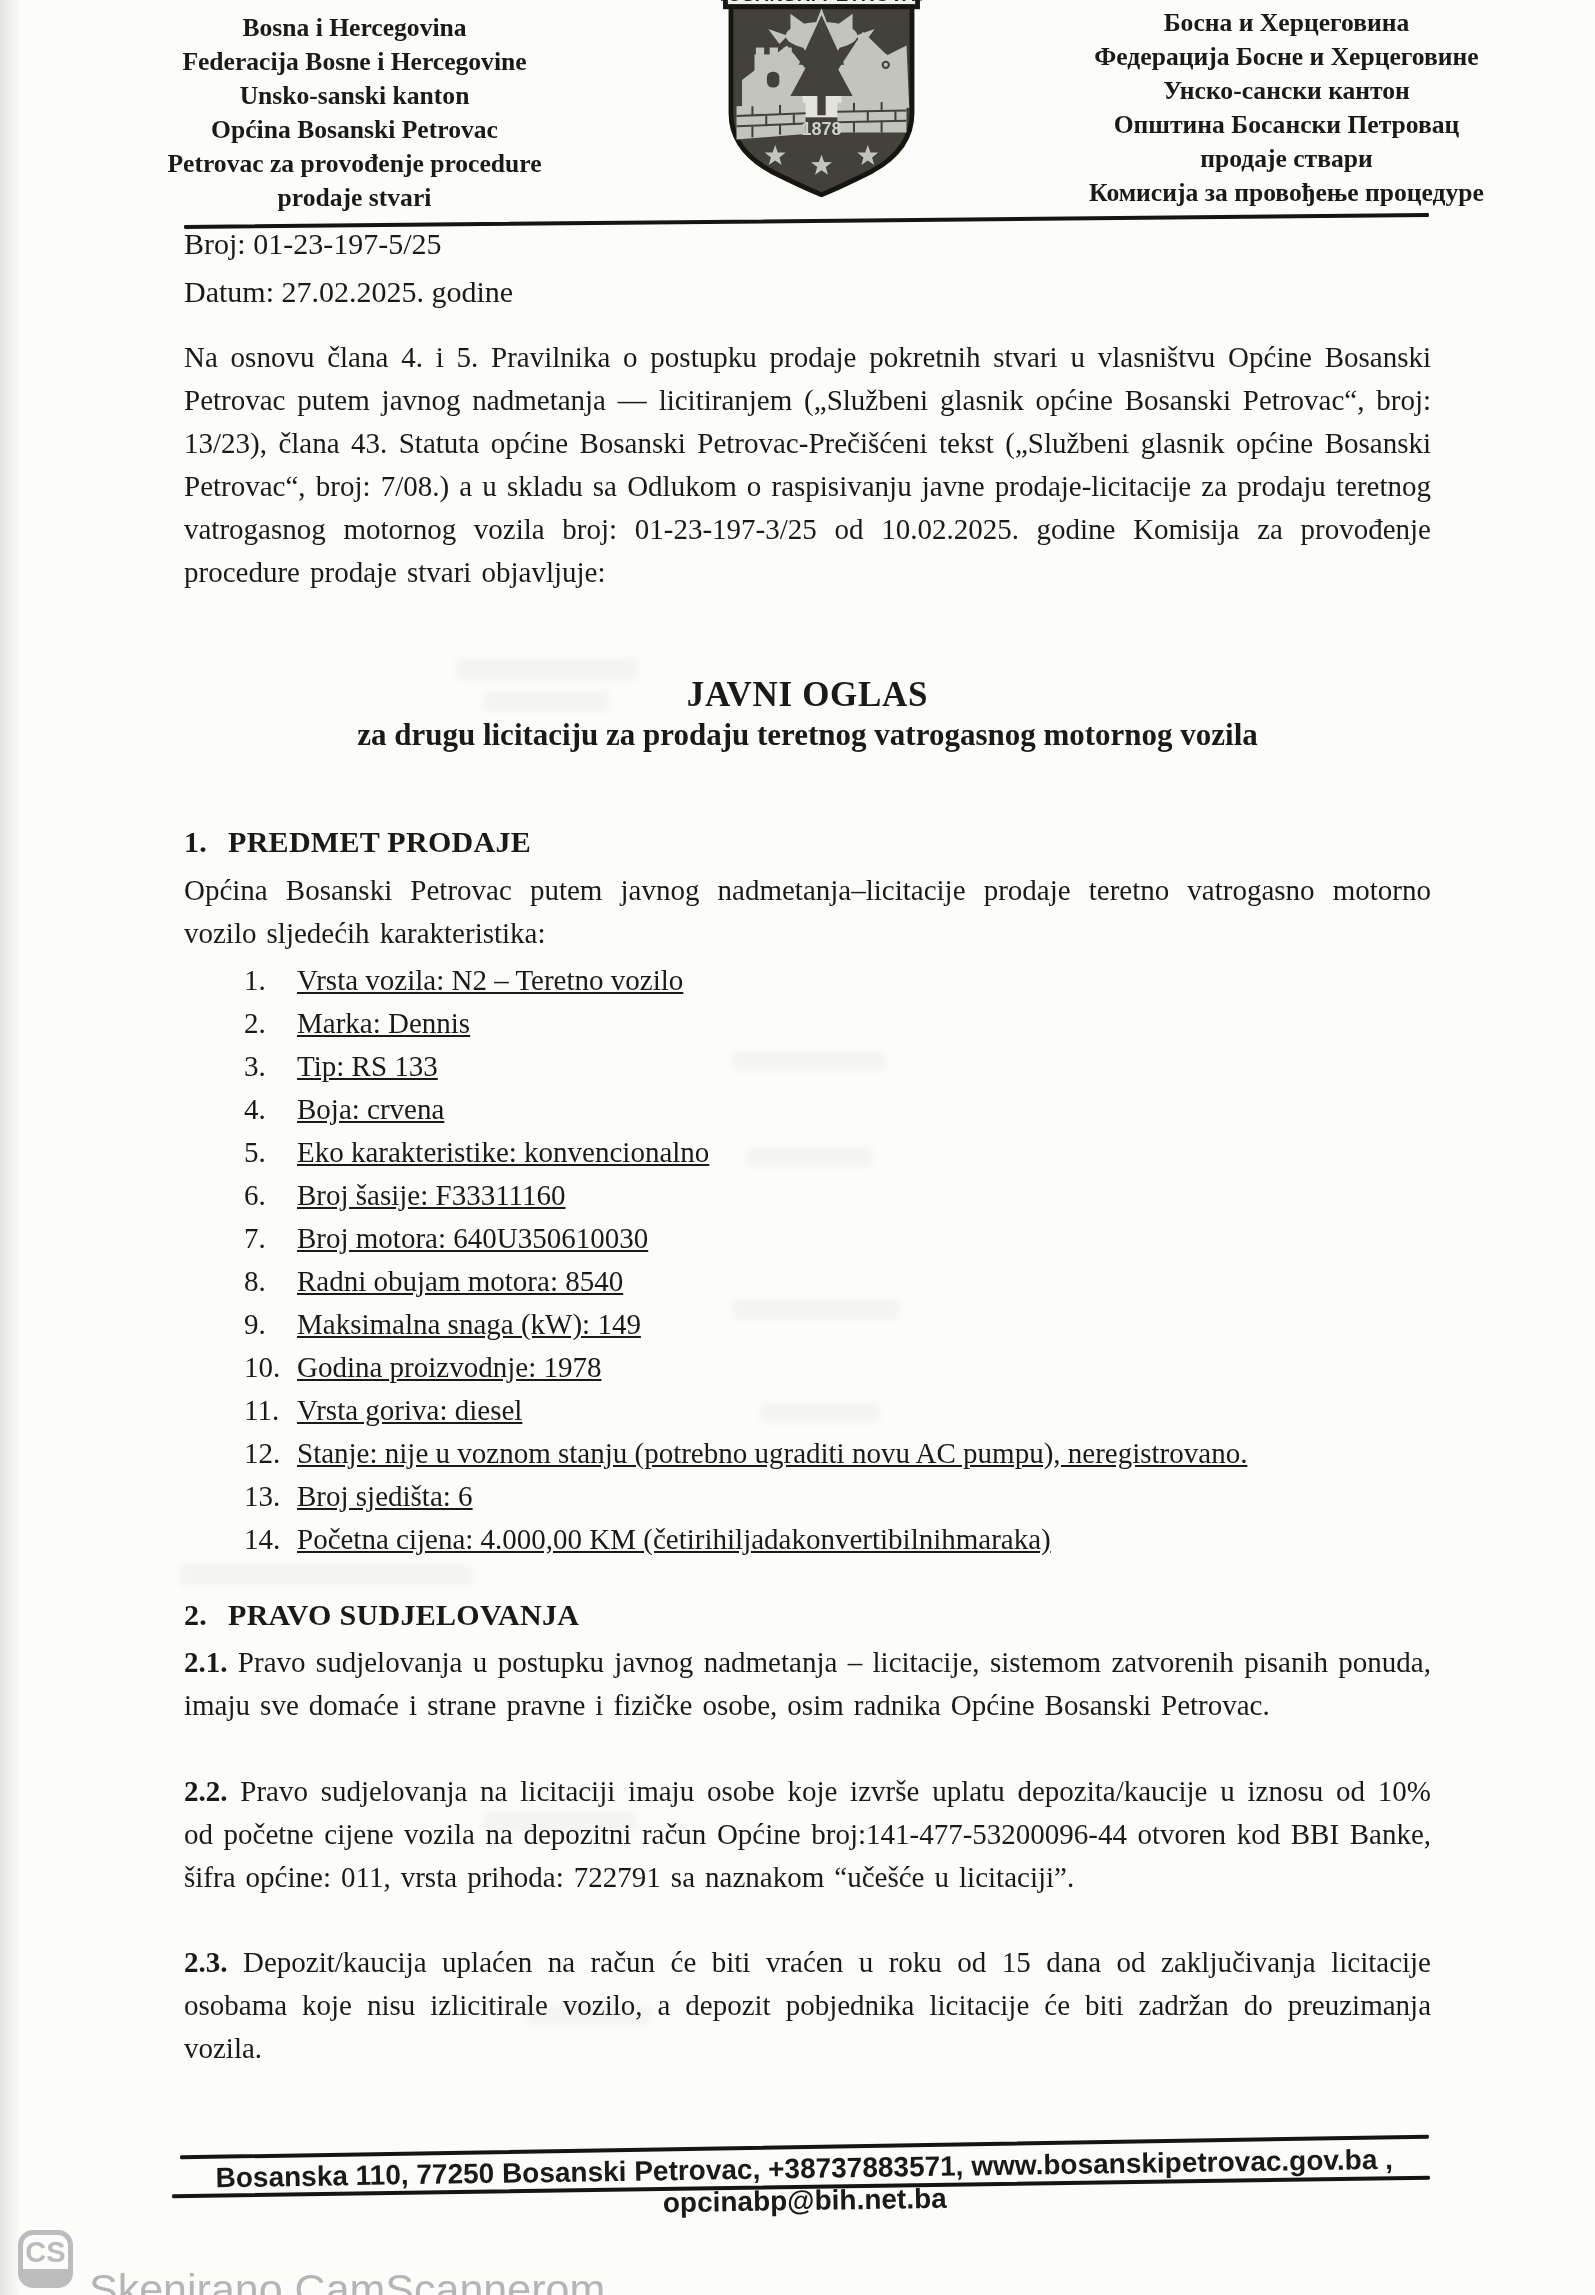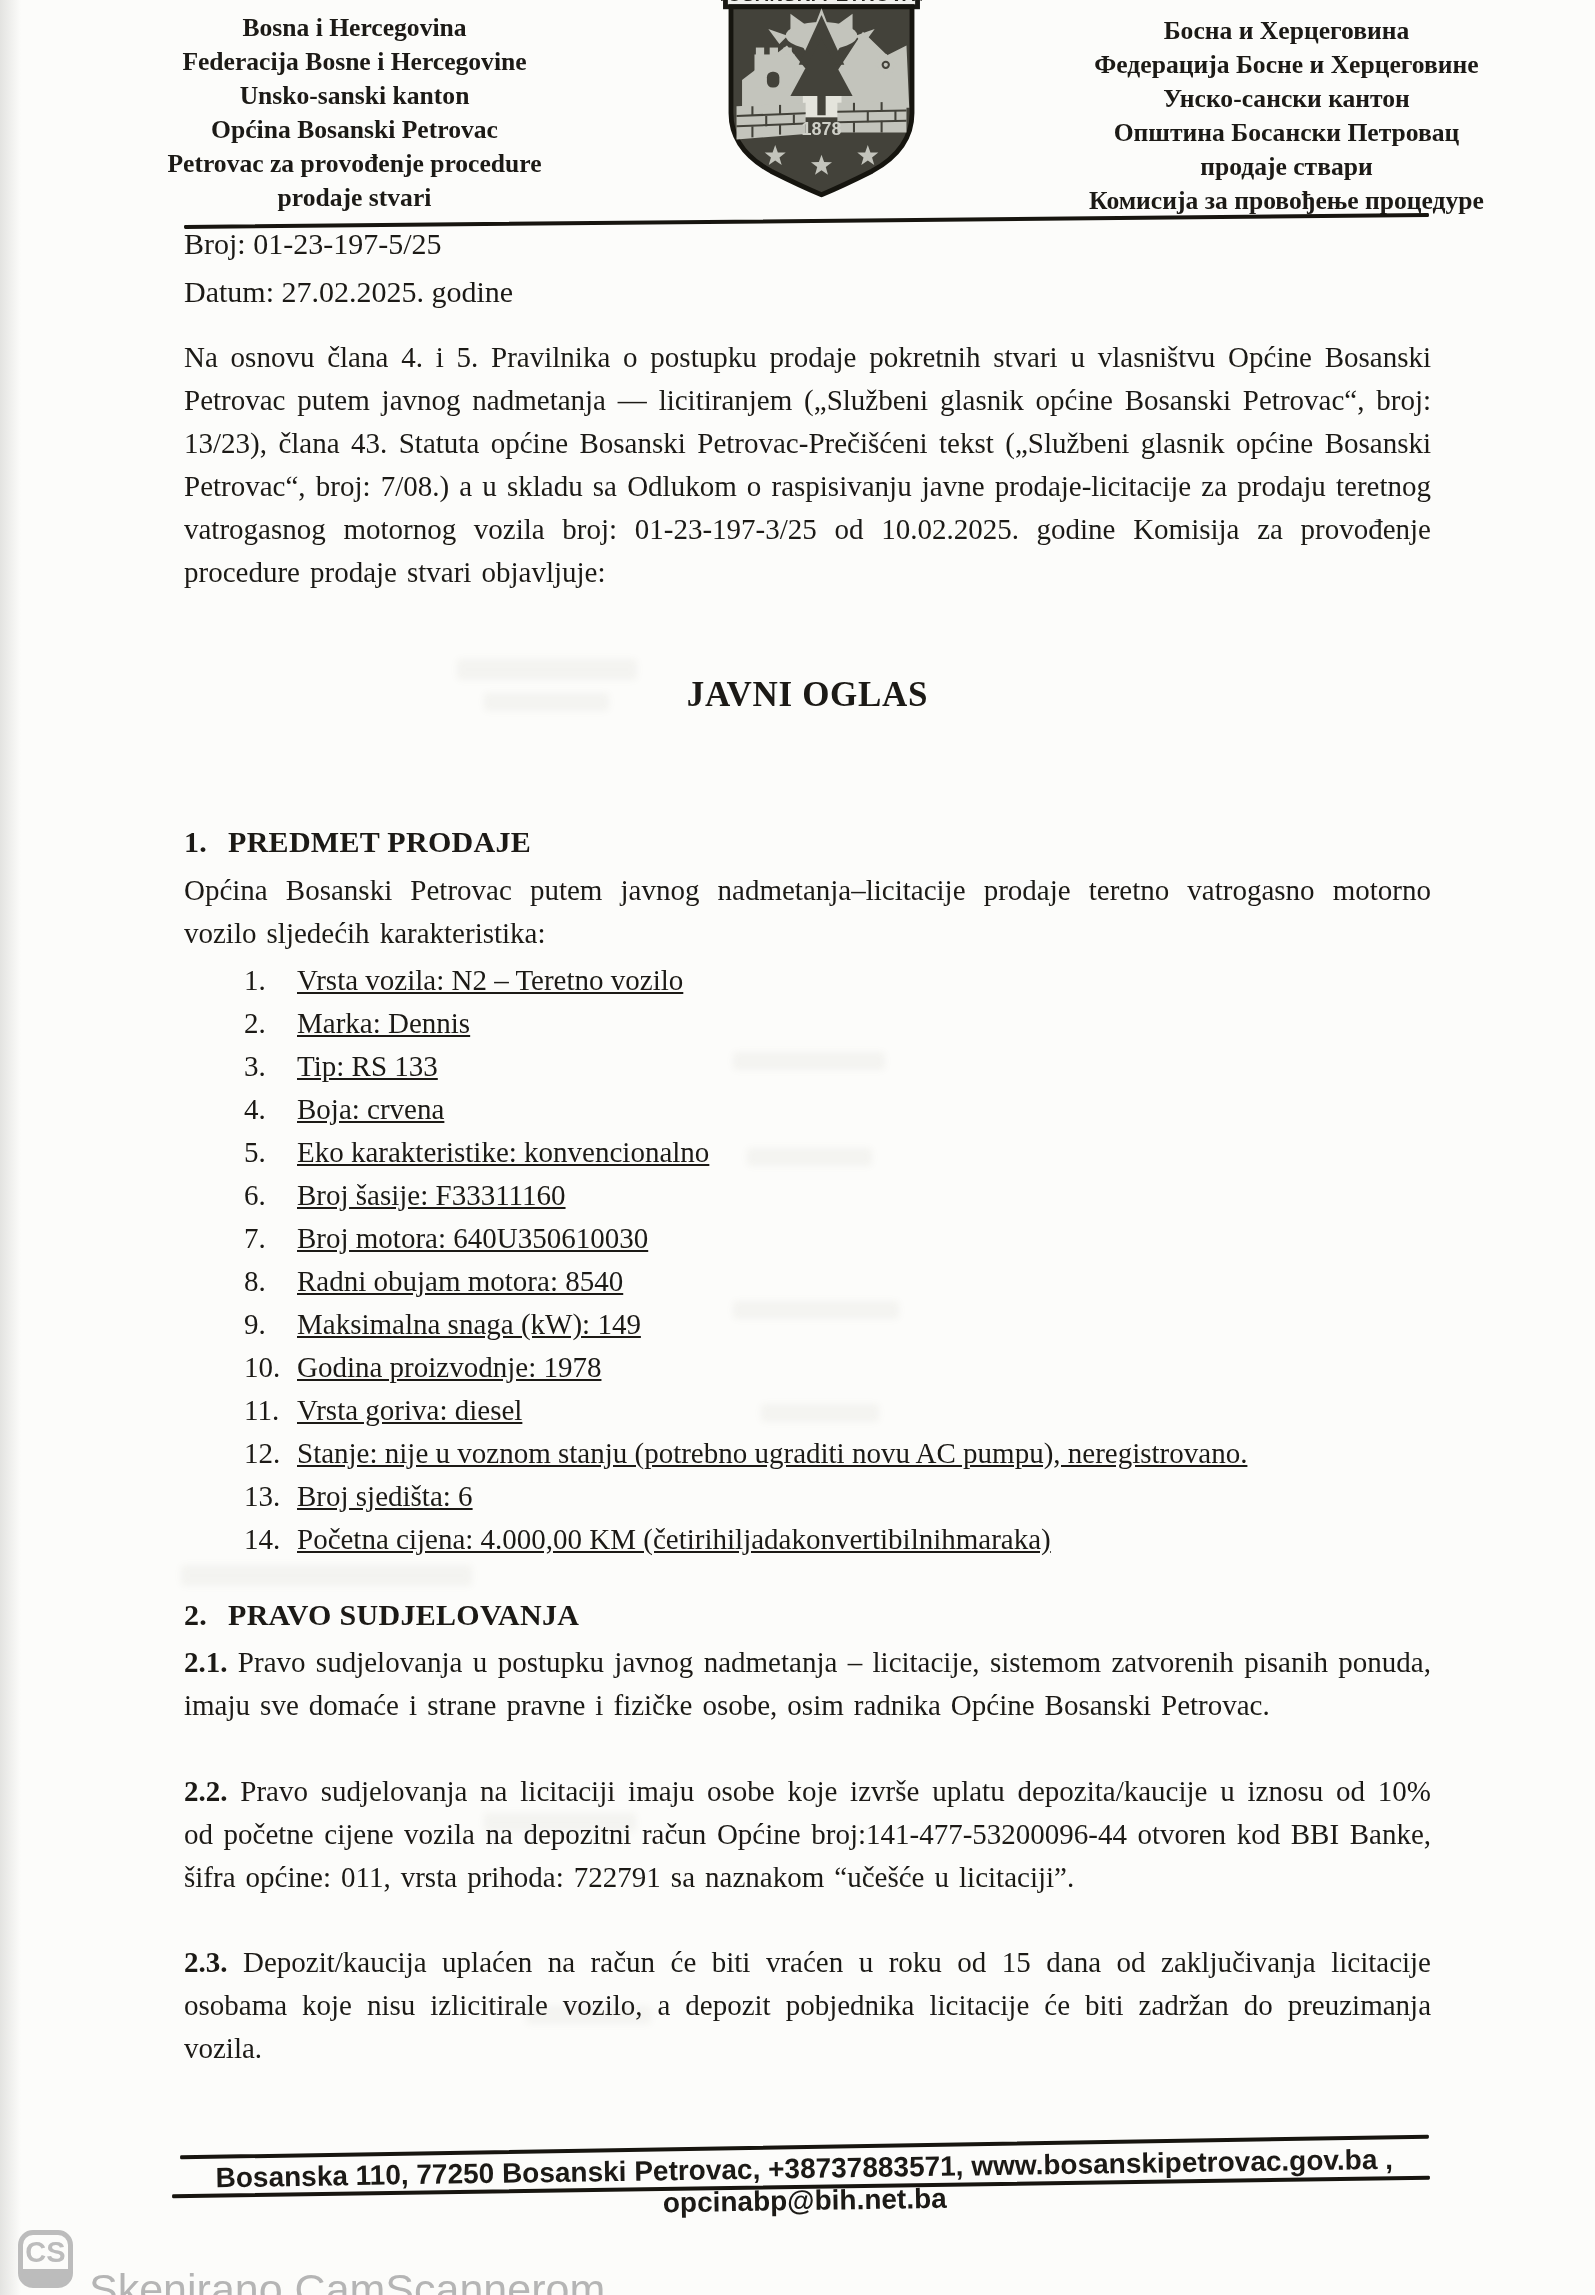--- a/index.html
+++ b/index.html
@@ -145,37 +145,38 @@
       <text x="145" y="231" text-anchor="middle" font-family="Liberation Sans, sans-serif" font-weight="bold" font-size="26" fill="#cfd0c8">1878</text>
 
       <g fill="#c3c4bc">
         <path transform="translate(78,262)" d="M0,-16 L3.82,-5.26 L15.22,-4.94 L6.18,2.01 L9.4,12.94 L0,6.5 L-9.4,12.94 L-6.18,2.01 L-15.22,-4.94 L-3.82,-5.26 Z"></path>
         <path transform="translate(145,276)" d="M0,-16 L3.82,-5.26 L15.22,-4.94 L6.18,2.01 L9.4,12.94 L0,6.5 L-9.4,12.94 L-6.18,2.01 L-15.22,-4.94 L-3.82,-5.26 Z"></path>
         <path transform="translate(212,262)" d="M0,-16 L3.82,-5.26 L15.22,-4.94 L6.18,2.01 L9.4,12.94 L0,6.5 L-9.4,12.94 L-6.18,2.01 L-15.22,-4.94 L-3.82,-5.26 Z"></path>
       </g>
     </svg>
   </div>
 
-  <div class="abs hdr-block" style="left:982px;top:5.5px;width:609px;margin-top:8px;">
+  <div class="abs hdr-block" style="left:982px;top:5.5px;width:609px;">
     <div>Босна и Херцеговина</div>
     <div>Федерација Босне и Херцеговине</div>
     <div>Унско-сански кантон</div>
     <div>Општина Босански Петровац</div>
     <div>продаје ствари</div>
     <div>Комисија за провођење процедуре</div>
   </div>
 
   <div class="abs rule" style="left:184px;top:219px;width:1245px;height:3.5px;transform:rotate(-0.55deg);"></div>
 
   <div class="abs meta-line" style="left:184px;top:227px;">Broj: 01-23-197-5/25</div>
   <div class="abs meta-line" style="left:184px;top:275px;">Datum: 27.02.2025. godine</div>
 
   <p class="abs para" style="left:184px;top:336px;width:1247px;">Na osnovu člana 4. i 5. Pravilnika  o postupku prodaje pokretnih stvari u vlasništvu Općine Bosanski Petrovac putem javnog nadmetanja — licitiranjem („Službeni glasnik općine Bosanski Petrovac“, broj: 13/23), člana 43. Statuta općine Bosanski Petrovac-Prečišćeni tekst („Službeni glasnik općine Bosanski Petrovac“, broj: 7/08.) a u skladu sa Odlukom o raspisivanju javne prodaje-licitacije za prodaju  teretnog vatrogasnog motornog vozila broj: 01-23-197-3/25 od 10.02.2025. godine Komisija za provođenje procedure prodaje stvari objavljuje:</p>
 
   <div class="abs doc-title" style="left:184px;top:675px;width:1247px;">JAVNI OGLAS</div>
+  <div class="abs doc-subtitle" style="left:184px;top:717px;width:1247px;">za drugu licitaciju za prodaju teretnog vatrogasnog motornog vozila</div>
 
   <div class="abs sec-heading" style="left:184px;top:825px;">
     <span class="hnum">1.</span><span>PREDMET PRODAJE</span>
   </div>
   <p class="abs para" style="left:184px;top:869px;width:1247px;">Općina Bosanski Petrovac  putem javnog nadmetanja–licitacije prodaje teretno vatrogasno motorno vozilo sljedećih karakteristika:</p>
 
   <div class="abs" style="left:244px;top:959px;text-decoration:underline;">
     <div class="list-item"><span class="num">1.</span><span>Vrsta vozila: N2 – Teretno vozilo</span></div>
     <div class="list-item"><span class="num">2.</span><span>Marka: Dennis</span></div>
     <div class="list-item"><span class="num">3.</span><span>Tip: RS 133</span></div>

